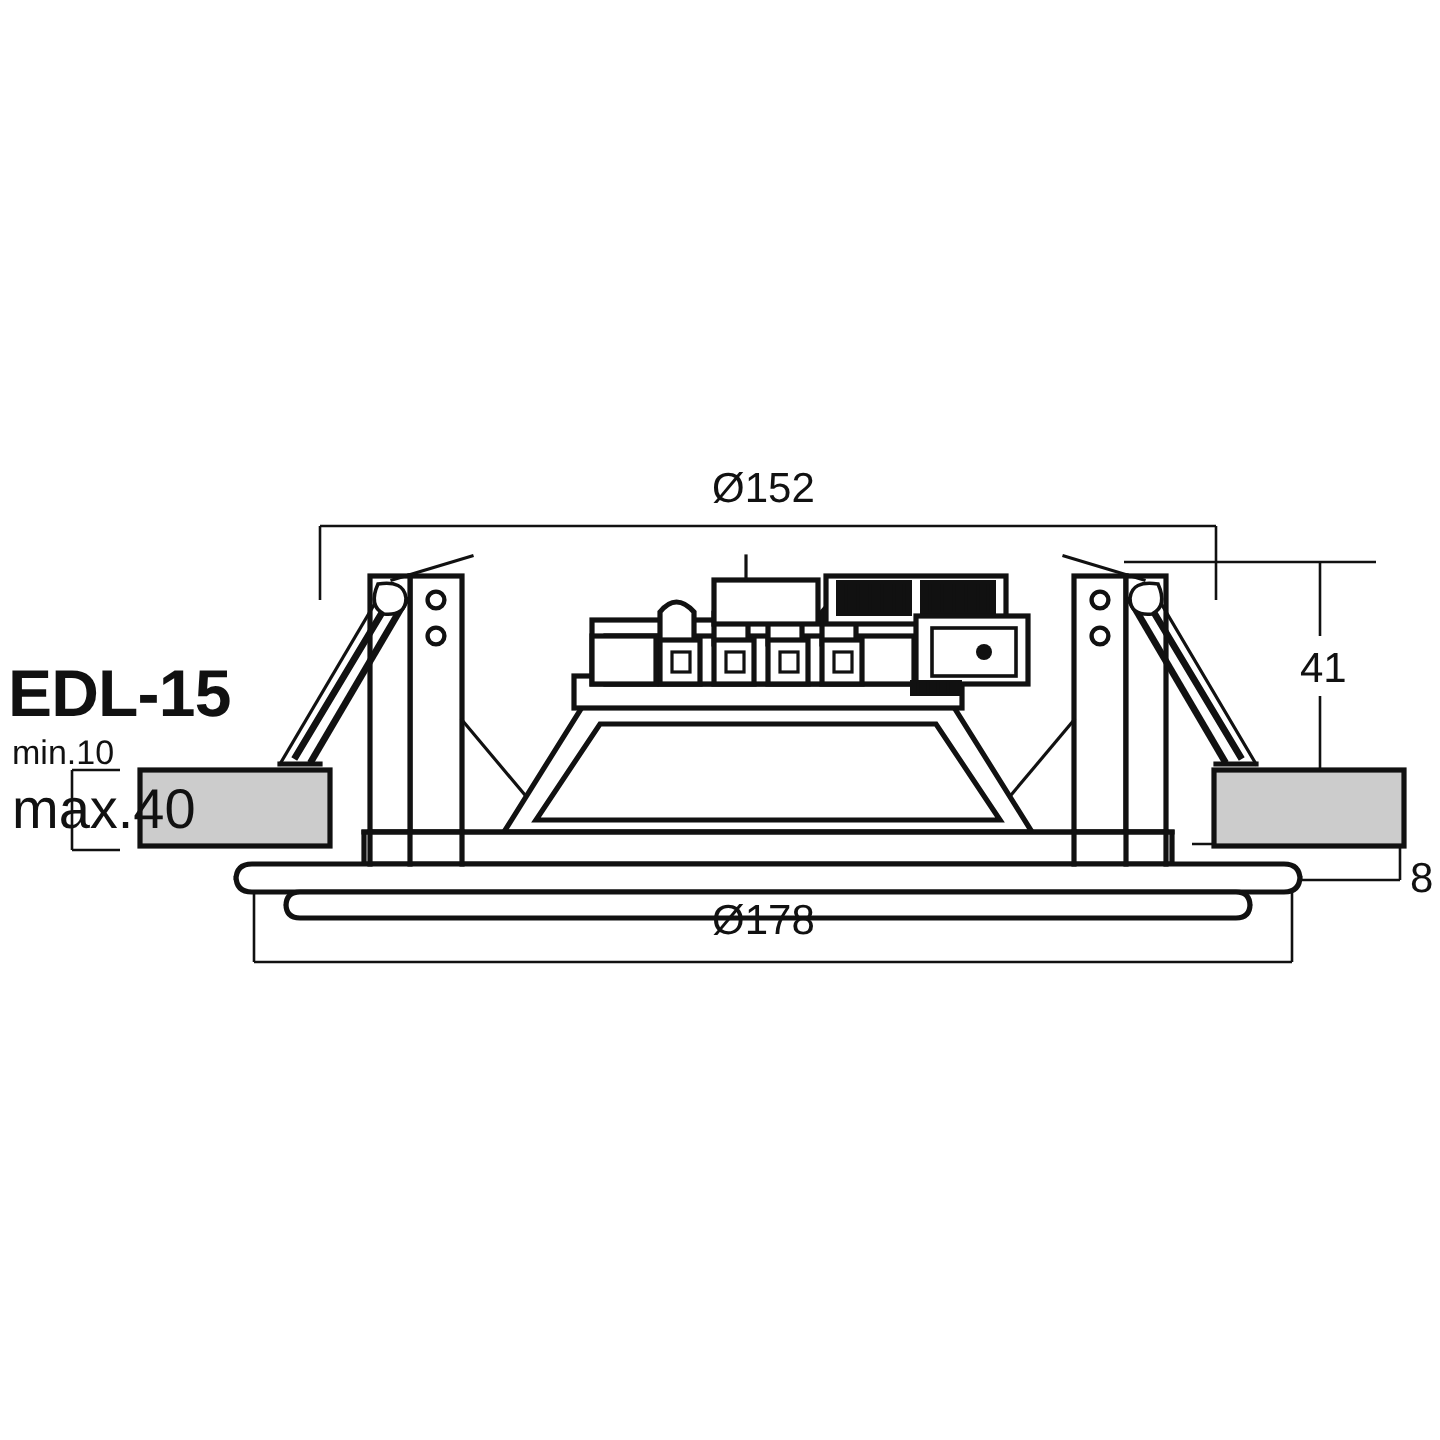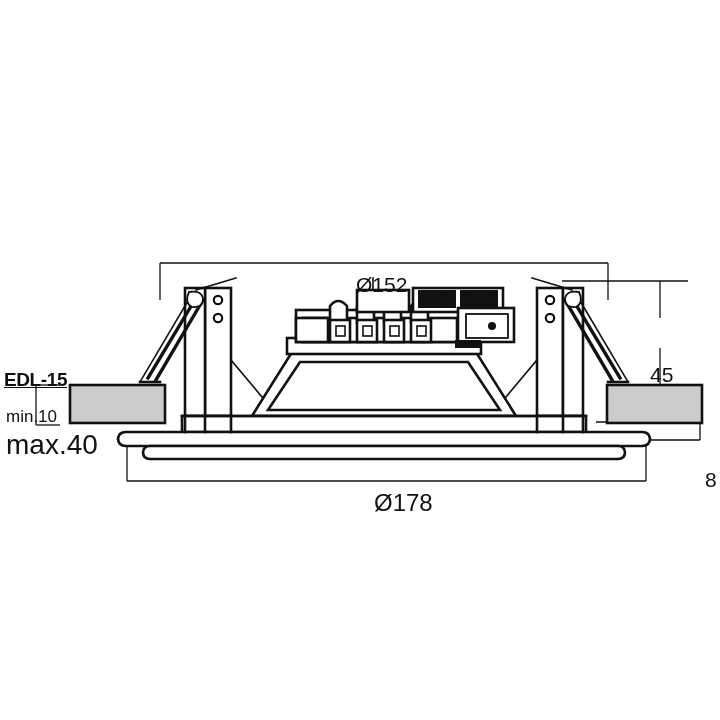--- a/index.html
+++ b/index.html
@@ -21,31 +21,29 @@
     width:720px;height:720px;
     display:block;
   }
   .lbl{
     position:absolute;
     font-family:"Liberation Sans", sans-serif;
     color:#111111;
     white-space:nowrap;
     line-height:1.05;
     user-select:none;
-    margin-top:40px;
   }
   #model-label{
     left:4px;top:330px;
-    font-size:19px;
+    font-size:33px;
     font-weight:bold;
     letter-spacing:-0.4px;
-    text-decoration:underline;
   }
   #dim-od-label{ left:356px; top:234px; font-size:21px; }
-  #dim-cut-label{ left:374px; top:450px; font-size:24px; }
+  #dim-cut-label{ left:356px; top:450px; font-size:21px; }
   #dim-depth-label{ left:650px; top:324px; font-size:21px; }
   #dim-flange-label{ left:705px; top:429px; font-size:21px; }
   #dim-ceil-min{ left:6px; top:368px; font-size:17px; }
   #dim-ceil-max{ left:6px; top:390px; font-size:28px; }
 </style>
 </head>
 <body>
 
 <div id="stage">
 
@@ -219,21 +217,21 @@
     </g>
 
   </svg>
 
   <div class="lbl" id="model-label">EDL-15</div>
 
   <div class="lbl" id="dim-od-label">Ø152</div>
 
   <div class="lbl" id="dim-cut-label">Ø178</div>
 
-  <div class="lbl" id="dim-depth-label">45</div>
+  <div class="lbl" id="dim-depth-label">41</div>
 
   <div class="lbl" id="dim-flange-label">8</div>
 
   <div class="lbl" id="dim-ceil-min">min.10</div>
 
   <div class="lbl" id="dim-ceil-max">max.40</div>
 
 </div>
 
 </body></html>

